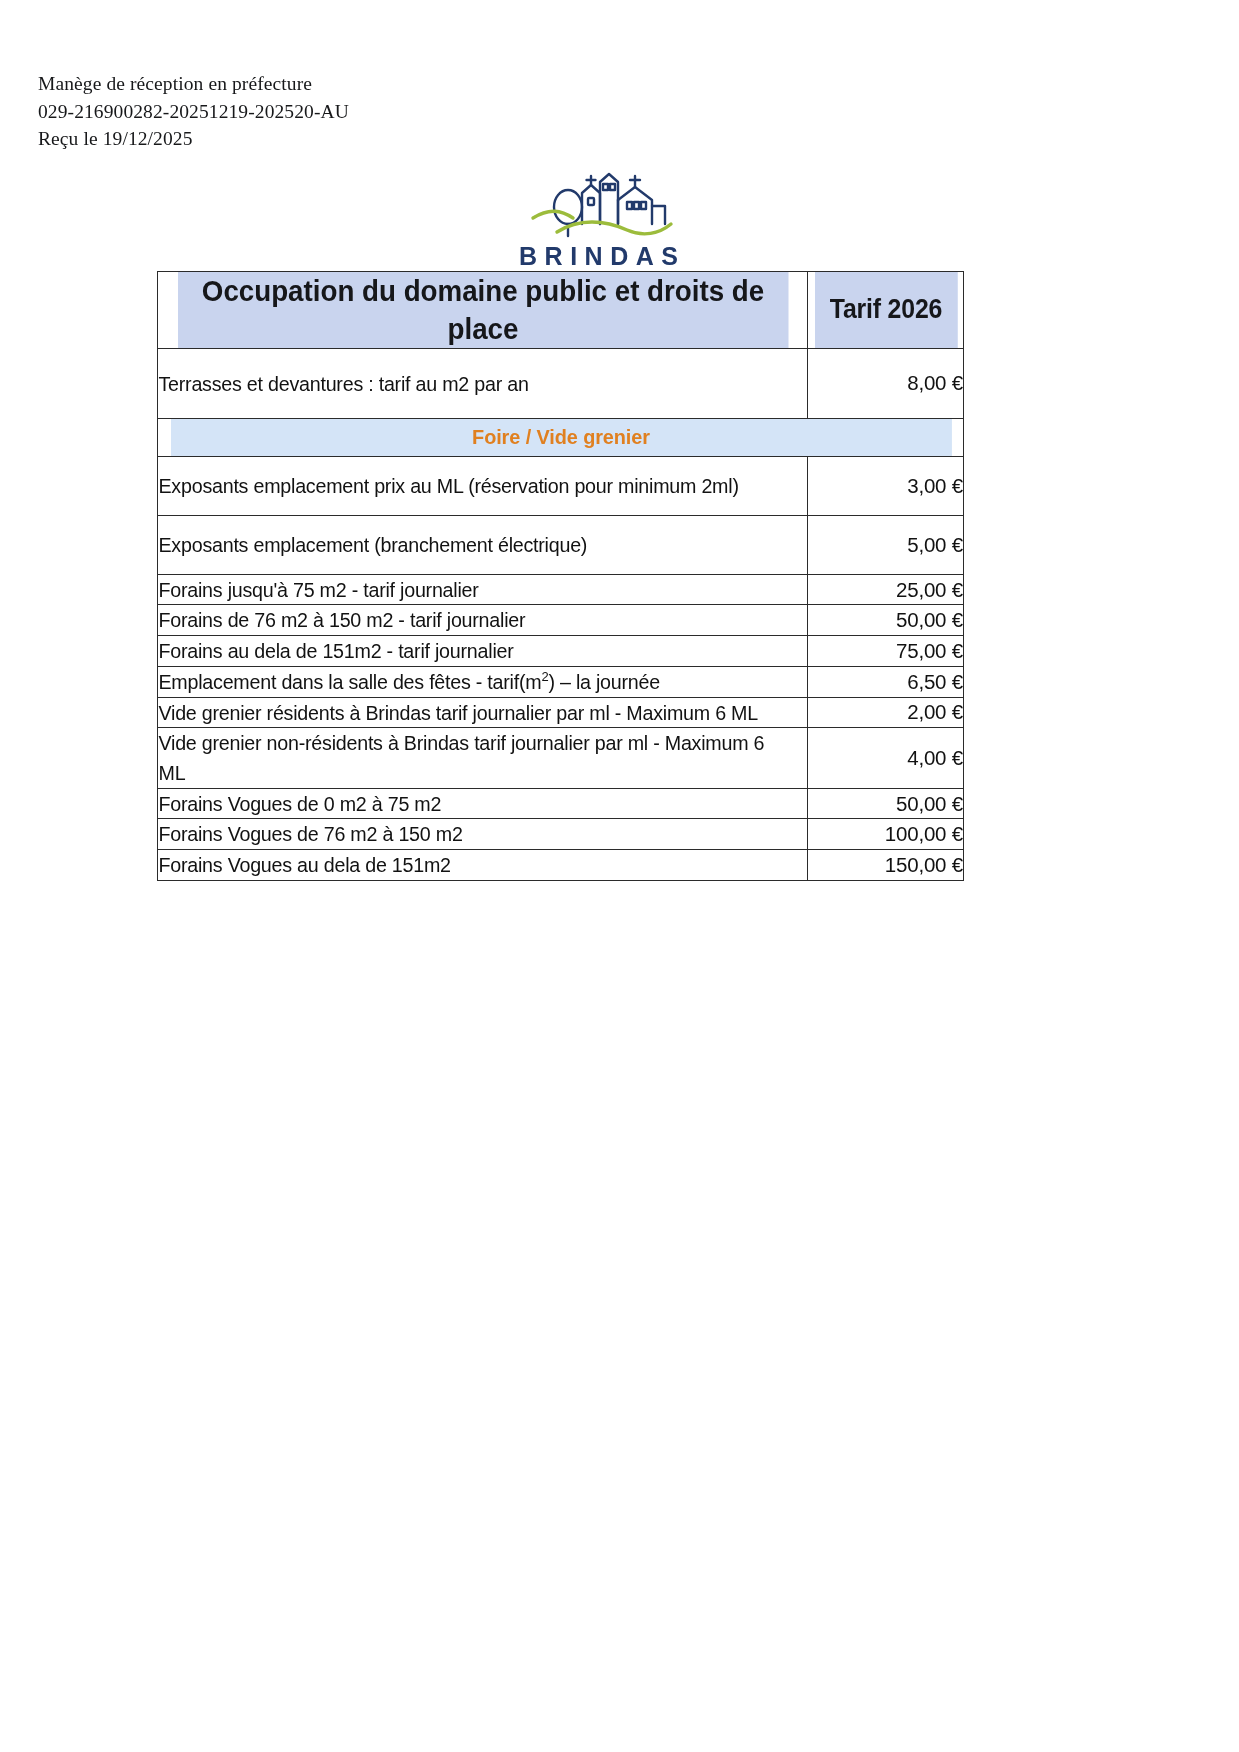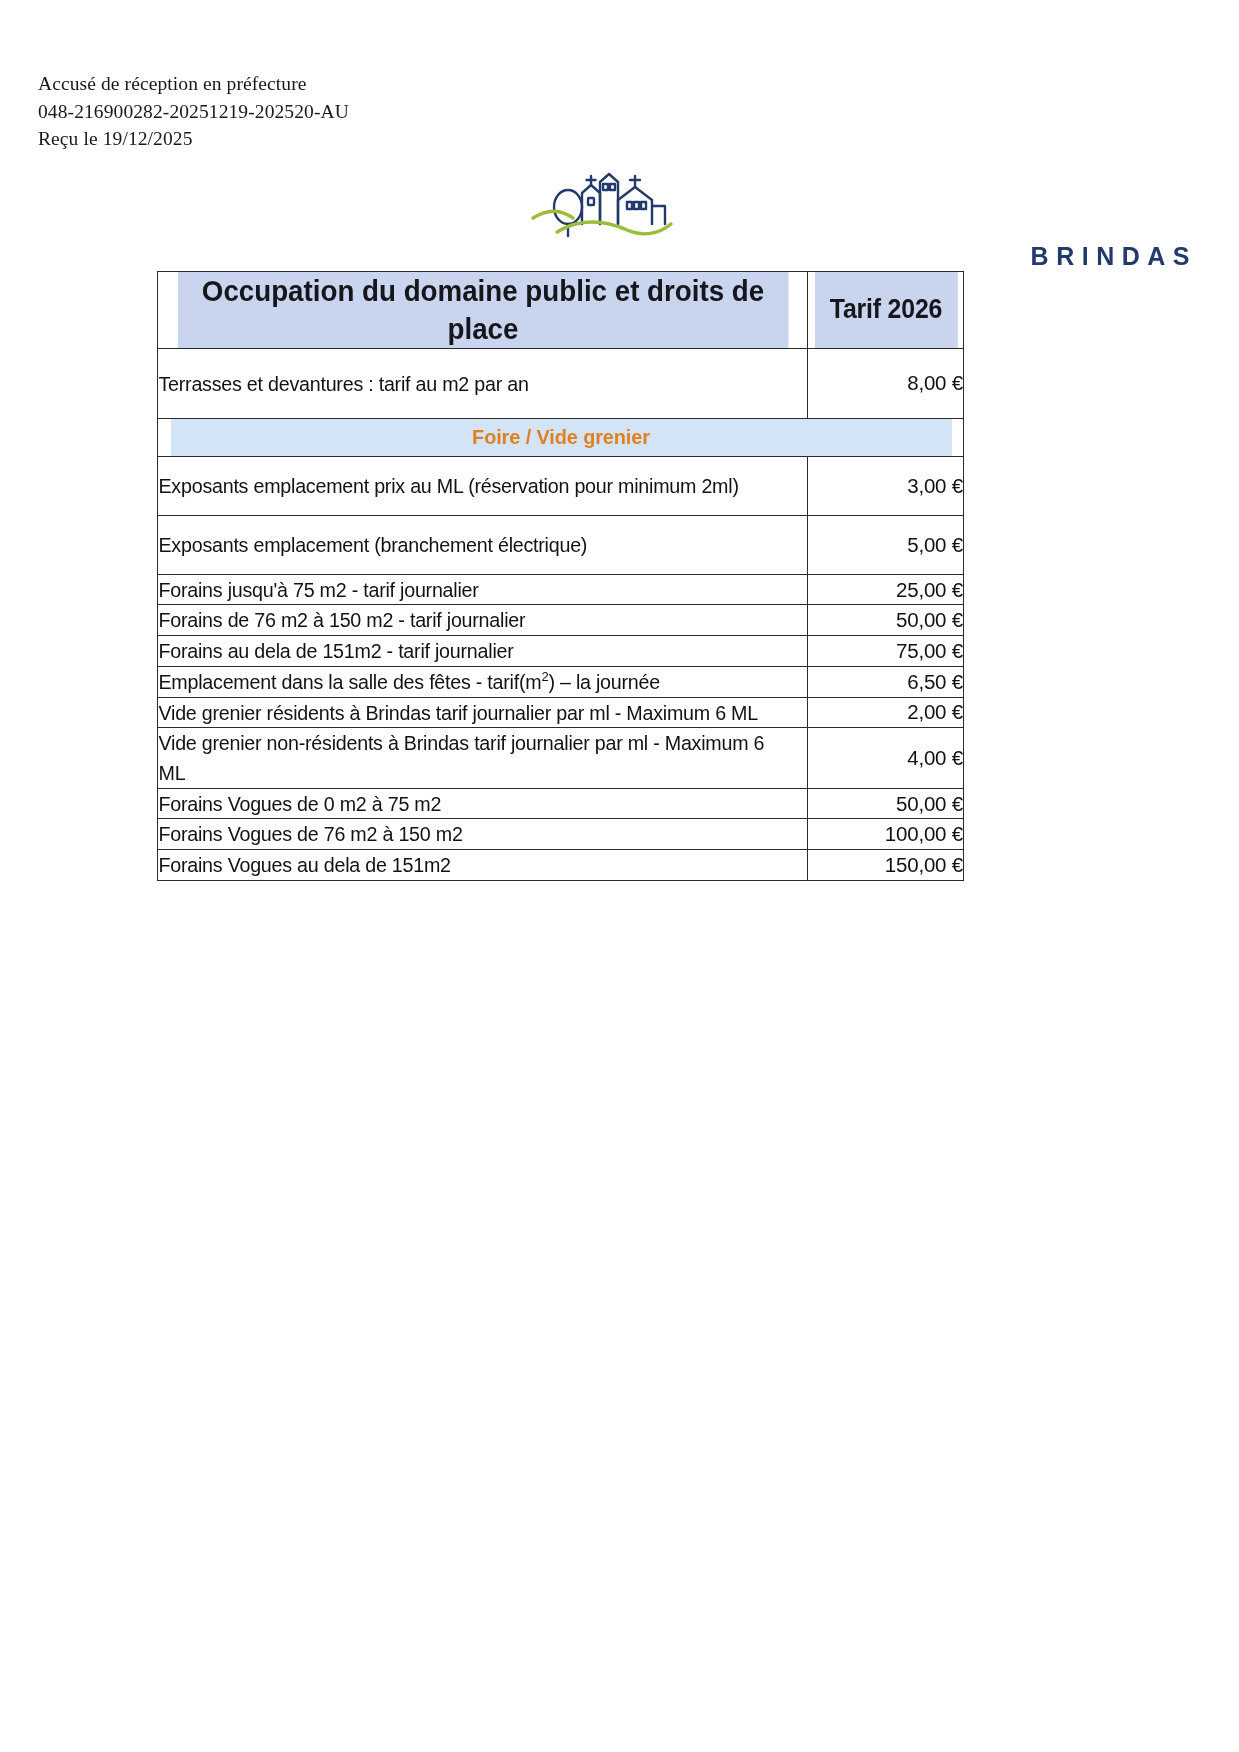--- a/index.html
+++ b/index.html
@@ -29,21 +29,21 @@
     white-space: nowrap;
   }
   .prefecture div { margin: 0; padding: 0; }
 
   
   .logo-wrap {
     position: absolute;
     left: 0;
     top: 160px;
     width: 1197px;
-    text-align: right;
+    text-align: center;
   }
   .logo-mark {
     display: block;
     margin: 0 auto;
   }
   .logo-word {
     margin-top: 4px;
     font-family: "Liberation Sans", sans-serif;
     font-weight: bold;
     font-size: 25px;
@@ -131,22 +131,22 @@
   .tall .desc-cell, .tall .price-cell { padding-top: 20px; padding-bottom: 20px; }
   .mid .desc-cell, .mid .price-cell { padding-top: 14px; padding-bottom: 14px; }
   .two-line .desc-cell { padding-top: 10px; padding-bottom: 10px; }
   .desc-cell .ln { display: block; }
   sup { font-size: 0.66em; vertical-align: super; }
 </style>
 </head>
 <body>
 
 <div class="prefecture">
-  <div>Accusé de réception en préfecture</div>
-  <div>048-216900282-20251219-202520-AU</div>
+  <div>Manège de réception en préfecture</div>
+  <div>029-216900282-20251219-202520-AU</div>
   <div>Reçu le 19/12/2025</div>
 </div>
 
 <div class="logo-wrap">
   <svg class="logo-mark" width="160" height="78" viewBox="0 0 160 78">
     <g fill="none" stroke="#223a6b" stroke-width="2.4" stroke-linejoin="round" stroke-linecap="round">
 
       <ellipse cx="49" cy="47" rx="14" ry="17"></ellipse>
       <path d="M49 64 L49 76"></path>
 

